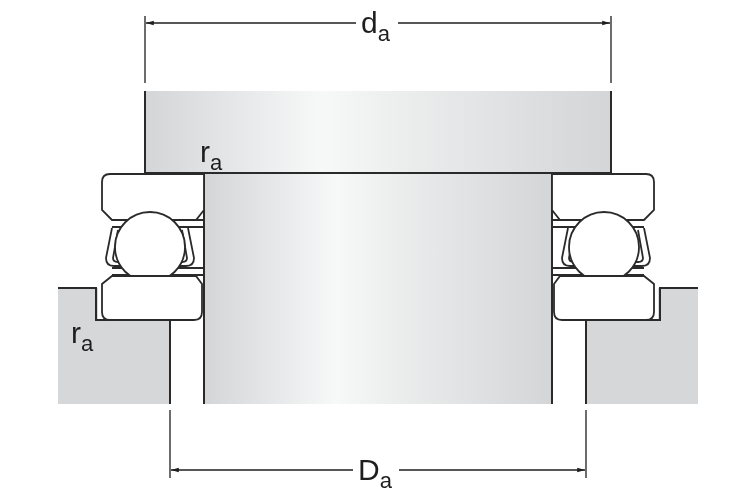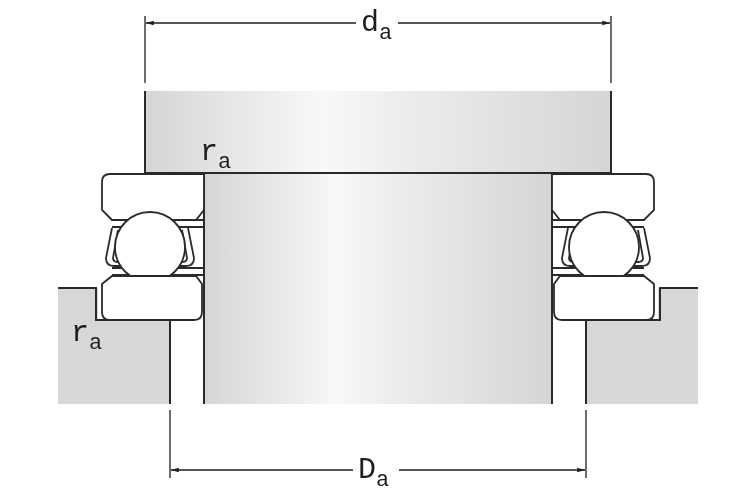--- a/index.html
+++ b/index.html
@@ -1,18 +1,18 @@
 <!DOCTYPE html>
 <html><head>
 <meta charset="utf-8">
 <style>
   html, body { margin:0; padding:0; background:#ffffff; }
   #canvas { position:relative; width:756px; height:504px; overflow:hidden; background:#ffffff; }
   svg { position:absolute; left:0; top:0; }
-  .lbl { position:absolute; font-family:Liberation Mono, monospace; color:#1e1e1e; line-height:1; white-space:nowrap; }
+  .lbl { position:absolute; font-family:Liberation Sans, sans-serif; color:#1e1e1e; line-height:1; white-space:nowrap; }
   .lbl .main { font-size:30px; }
   .lbl .sub { font-size:22px; position:relative; top:8px; }
 </style>
 </head>
 <body>
 
 <div id="canvas">
 <svg width="756" height="504" viewBox="0 0 756 504" xmlns="http://www.w3.org/2000/svg">
   <defs>
     <linearGradient id="cyl" x1="0" y1="0" x2="1" y2="0">

